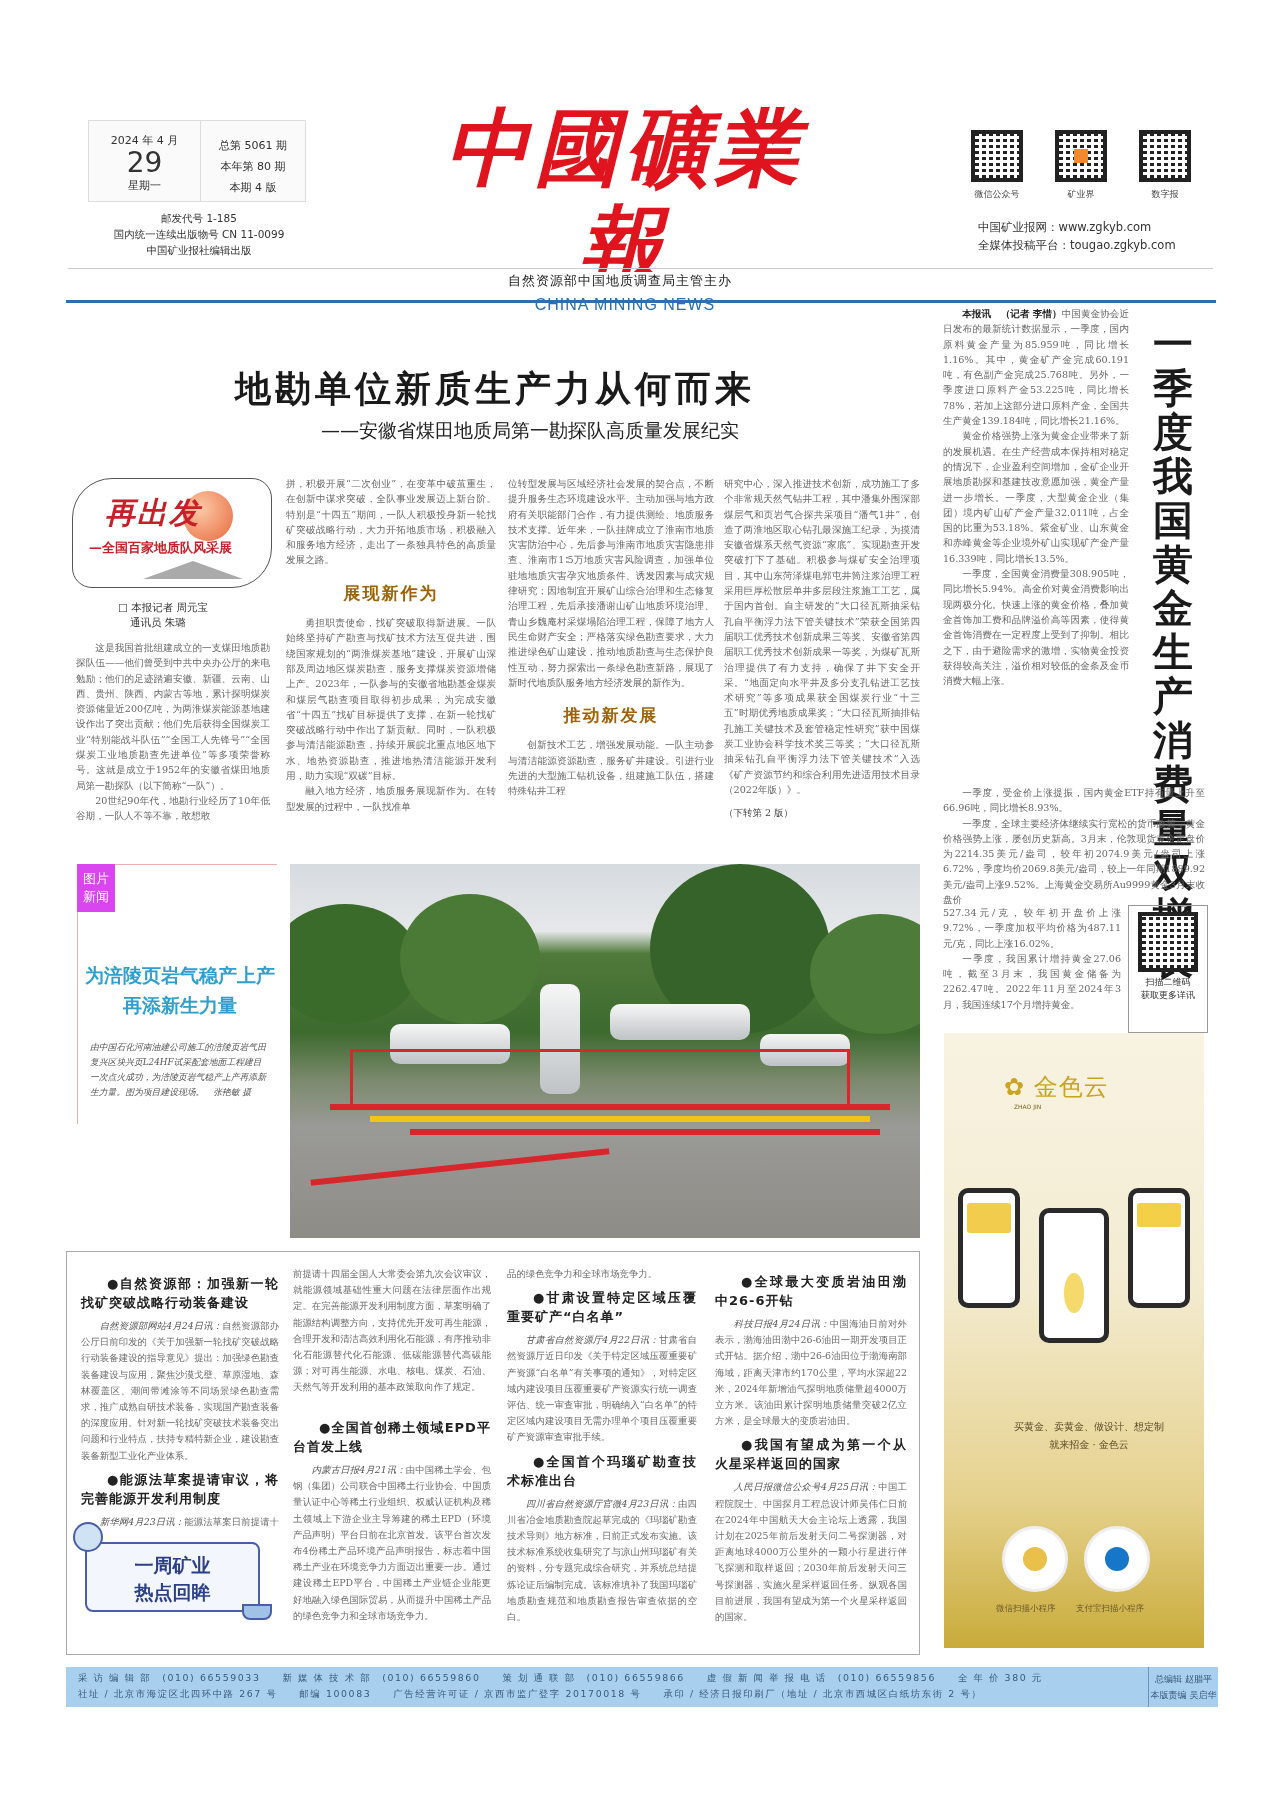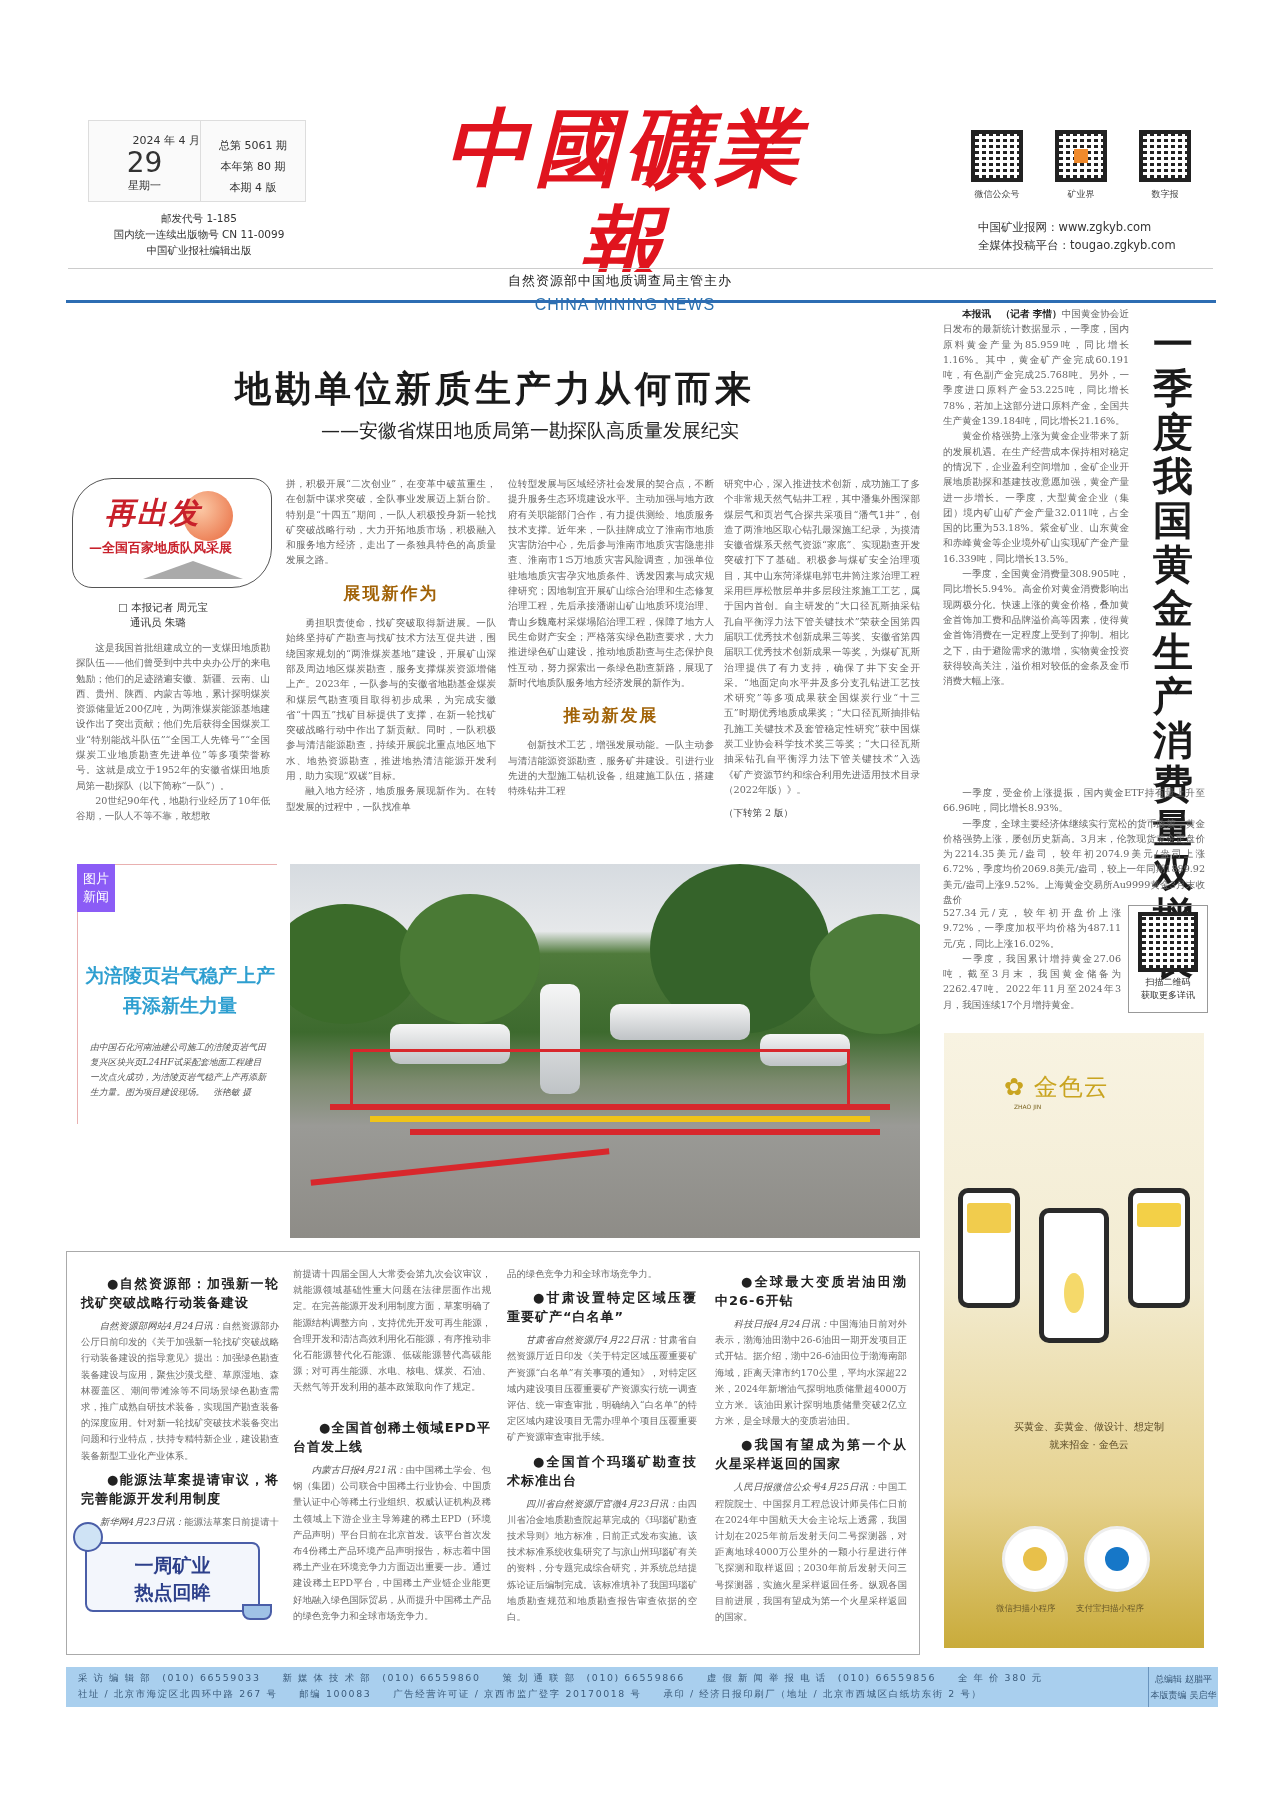--- a/index.html
+++ b/index.html
@@ -9,21 +9,21 @@
     color: #555; position: relative; overflow: hidden;
   }
   .abs { position: absolute; }
   
   .datebox {
     left: 88px; top: 120px; width: 218px; height: 82px;
     border: 1px solid #ddd; background: #fafafa; display: flex;
   }
   .datebox .left { width: 112px; text-align: center; border-right: 1px solid #ddd; padding-top: 12px;
     font-family: "DejaVu Sans", sans-serif; color: #333; }
-  .datebox .left .ym { font-size: 11px; text-align: right; }
+  .datebox .left .ym { font-size: 11px; }
   .datebox .left .day { font-size: 28px; line-height: 30px; }
   .datebox .left .wk { font-size: 11px; }
   .datebox .right { flex: 1; text-align: center; padding-top: 14px; font-family: "DejaVu Sans", sans-serif;
     font-size: 11px; color: #333; line-height: 21px; }
   .pubinfo { left: 90px; top: 210px; width: 218px; text-align: center; font-family: "DejaVu Sans", sans-serif;
     font-size: 10.5px; color: #333; line-height: 16px; }
   .logo { left: 405px; top: 100px; width: 440px; text-align: center; }
   .logo .cn { font-family: "DejaVu Serif", serif; font-size: 84px; font-weight: bold; color: #e0141e;
     letter-spacing: 6px; font-style: italic; line-height: 96px; }
   .logo .en { font-family: Liberation Sans, sans-serif; font-size: 16px; color: #2a6fae; letter-spacing: 1px; margin-top: 4px; }
@@ -58,39 +58,39 @@
   .series .mtn { position: absolute; left: 70px; top: 82px; width: 0; height: 0;
     border-left: 50px solid transparent; border-right: 50px solid transparent; border-bottom: 18px solid #aaa; }
   .byline { left: 118px; top: 600px; font-family: "DejaVu Sans", sans-serif; font-size: 10.5px; color: #333; line-height: 15px; }
   .col1 { left: 76px; top: 640px; width: 194px; }
   .col2 { left: 286px; top: 476px; width: 210px; }
   .col3 { left: 508px; top: 476px; width: 206px; }
   .col4 { left: 724px; top: 476px; width: 196px; }
   .contd { text-align: left; font-size: 9.5px; color: #444; margin-top: 8px; }
   
   .picnews-frame { left: 77px; top: 864px; width: 200px; height: 260px; border-top: 1px solid #e39; border-left: 1px solid #e39; border-color: #e9b0b0; }
-  .picnews-tag { left: 77px; top: 864px; width: 38px; height: 48px; background: #8b5cf6; color: #fff;
+  .picnews-tag { left: 77px; top: 864px; width: 38px; height: 48px; background: #d946ef; color: #fff;
     font-family: "DejaVu Sans", sans-serif; font-size: 13px; line-height: 18px; text-align: center; padding-top: 6px; }
   .picnews-title { left: 80px; top: 960px; width: 200px; text-align: center; font-family: "DejaVu Serif", serif;
     font-weight: bold; font-size: 19px; line-height: 30px; color: #2e9fd0; }
   .picnews-caption { left: 90px; top: 1040px; width: 180px; font-size: 8.8px; line-height: 15px; color: #555; font-style: italic; }
   .photo { left: 290px; top: 864px; width: 630px; height: 374px; overflow: hidden;
     background: linear-gradient(#d6dbe0 0%, #e6e8ea 18%, #4f7a3b 24%, #3d6a2e 45%, #7c8a6e 58%, #9a9a96 70%, #8e8c87 100%); }
   .photo .tree { position: absolute; border-radius: 50%; background: #3b6b2a; }
   .photo .pipe { position: absolute; height: 6px; background: #d8272c; }
   .photo .pipe.y { background: #f0c419; }
   .photo .tank { position: absolute; background: linear-gradient(#f6f6f6, #bfc3c6); border-radius: 10px; }
   .photo .frame { position: absolute; border: 3px solid #d8272c; }
   
   .gold-vtitle { left: 1140px; top: 322px; width: 66px; font-family: "DejaVu Serif", serif; font-weight: bold;
     font-size: 40px; line-height: 44px; color: #1a1a1a; text-align: center; }
   .gold-col { left: 943px; top: 306px; width: 186px; }
   .gold-wide { left: 943px; top: 785px; width: 262px; }
   .gold-narrow { left: 943px; top: 897px; width: 178px; }
-  .qrbig { left: 1128px; top: 905px; width: 80px; height: 108px; border: 1px solid #999; text-align: center; padding-top: 6px;
+  .qrbig { left: 1128px; top: 905px; width: 80px; height: 128px; border: 1px solid #999; text-align: center; padding-top: 6px;
     font-size: 9px; color: #333; line-height: 13px; }
   .qrbig .qrbox { width: 60px; height: 60px; margin-bottom: 4px; }
   
   .ad { left: 944px; top: 1033px; width: 260px; height: 615px;
     background: linear-gradient(#f8f3e2 0%, #f3ecd2 40%, #e6d28f 75%, #c9ab3a 100%); text-align: center; }
   .ad .brand { position: absolute; left: 60px; top: 38px; font-family: "DejaVu Sans", sans-serif; font-size: 24px; color: #c9a420; letter-spacing: 1px; }
   .ad .brand-en { position: absolute; left: 70px; top: 70px; font-family: "DejaVu Sans", sans-serif; font-size: 6px; color: #7a6420; }
   .ad .phone { position: absolute; background: #fff; border: 5px solid #2a2a2a; border-radius: 10px; }
   .ad .phone .scr { position: absolute; left: 4px; right: 4px; top: 10px; height: 30px; background: #f1cc4d; border-radius: 3px; }
   .ad .title { position: absolute; left: 0; width: 260px; top: 335px; font-family: "DejaVu Serif", serif; font-weight: bold; font-size: 27px; color: #3a3225; }

